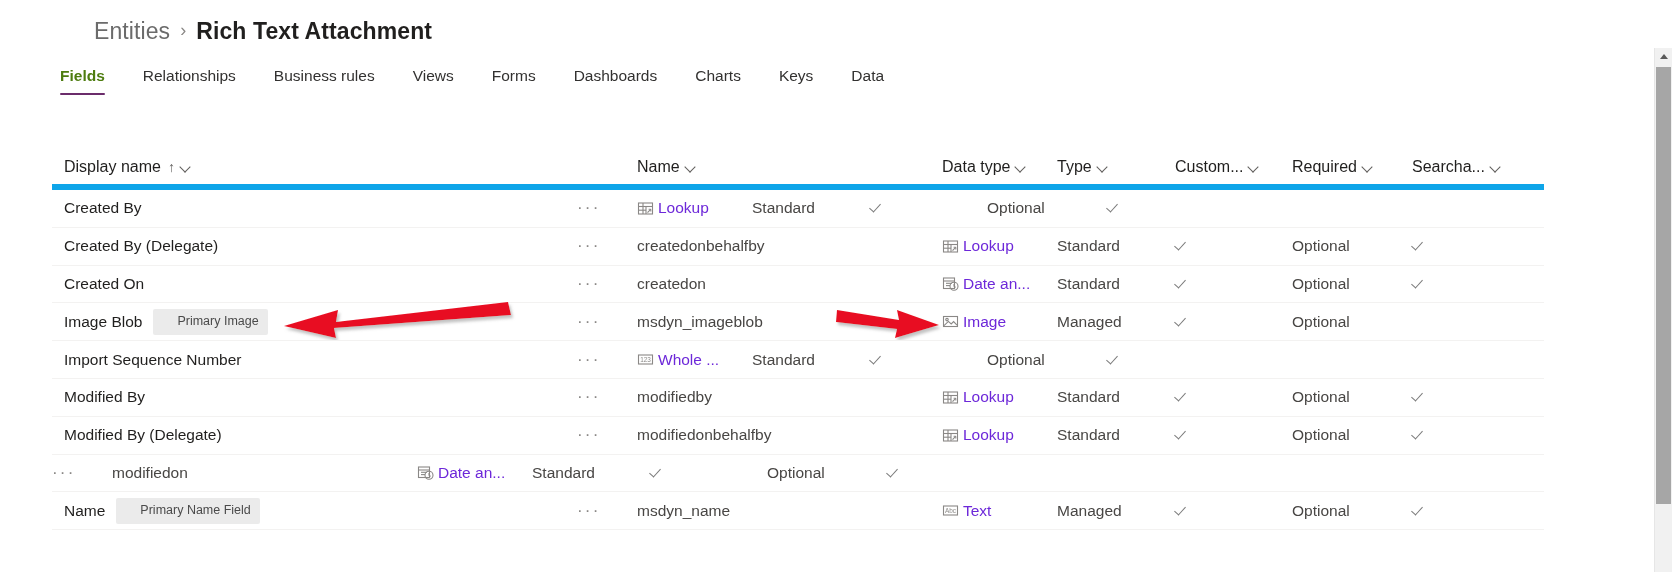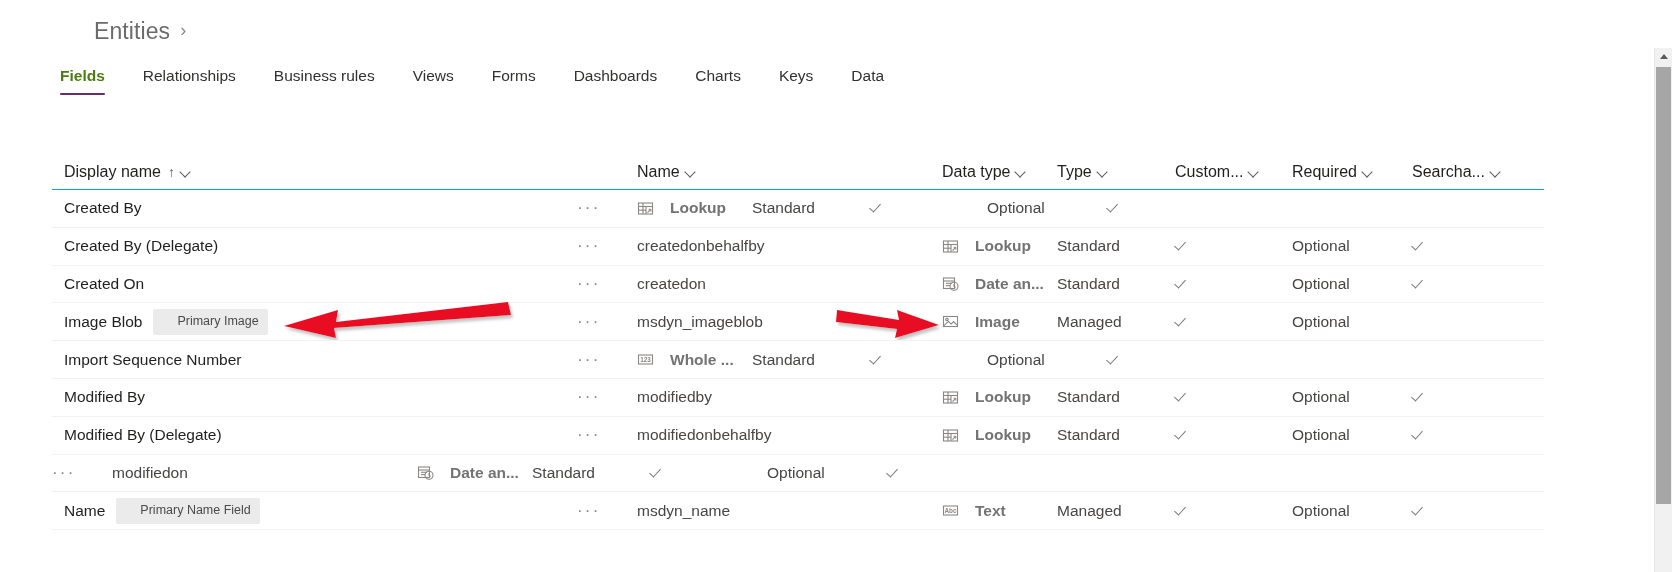--- a/index.html
+++ b/index.html
@@ -101,21 +101,21 @@
     width: 1492px;
   }
   .grid-row {
     display: flex;
     align-items: center;
     height: 37.8px;
     box-sizing: border-box;
   }
   .grid-head {
     height: 48px;
-    border-bottom: 1px solid #0ea5e9;
+    border-bottom: 6px solid #0ea5e9;
     align-items: flex-end;
     padding-bottom: 8px;
   }
   .grid-row.body-row {
     border-bottom: 1px solid #f3f2f1;
   }
 
   
   .c-display { width: 525px; flex: 0 0 525px; padding-left: 12px; box-sizing: border-box; }
   .c-ellipsis { width: 60px; flex: 0 0 60px; text-align: left; }
@@ -165,21 +165,21 @@
     display: flex;
     align-items: center;
   }
   .cell-display {
     color: #201f1e;
     gap: 11px;
   }
   .cell-name { color: #484644; }
   .cell-type { color: #484644; }
   .cell-required { color: #484644; }
-  .cell-datatype { color: #737373; gap: 16px; font-weight: bold; }
+  .cell-datatype { color: #6d28d9; gap: 4px; }
 
   .badge {
     display: inline-block;
     background: #ebebeb;
     color: #4a4a4a;
     font-size: 12.5px;
     line-height: 1;
     padding: 6px 9px 7px 24px;
     border-radius: 2px;
     white-space: nowrap;
@@ -262,20 +262,21 @@
   }
 </style>
 </head>
 <body>
 
 <div class="page">
 
   <div class="breadcrumb">
     <span class="bc-parent">Entities</span>
     <span class="bc-sep">›</span>
+    <span class="bc-current">Rich Text Attachment</span>
   </div>
 
   <div class="tabs" id="tabbar">
       <div class="tab active"><span>Fields</span></div>
       <div class="tab"><span>Relationships</span></div>
       <div class="tab"><span>Business rules</span></div>
       <div class="tab"><span>Views</span></div>
       <div class="tab"><span>Forms</span></div>
       <div class="tab"><span>Dashboards</span></div>
       <div class="tab"><span>Charts</span></div>

